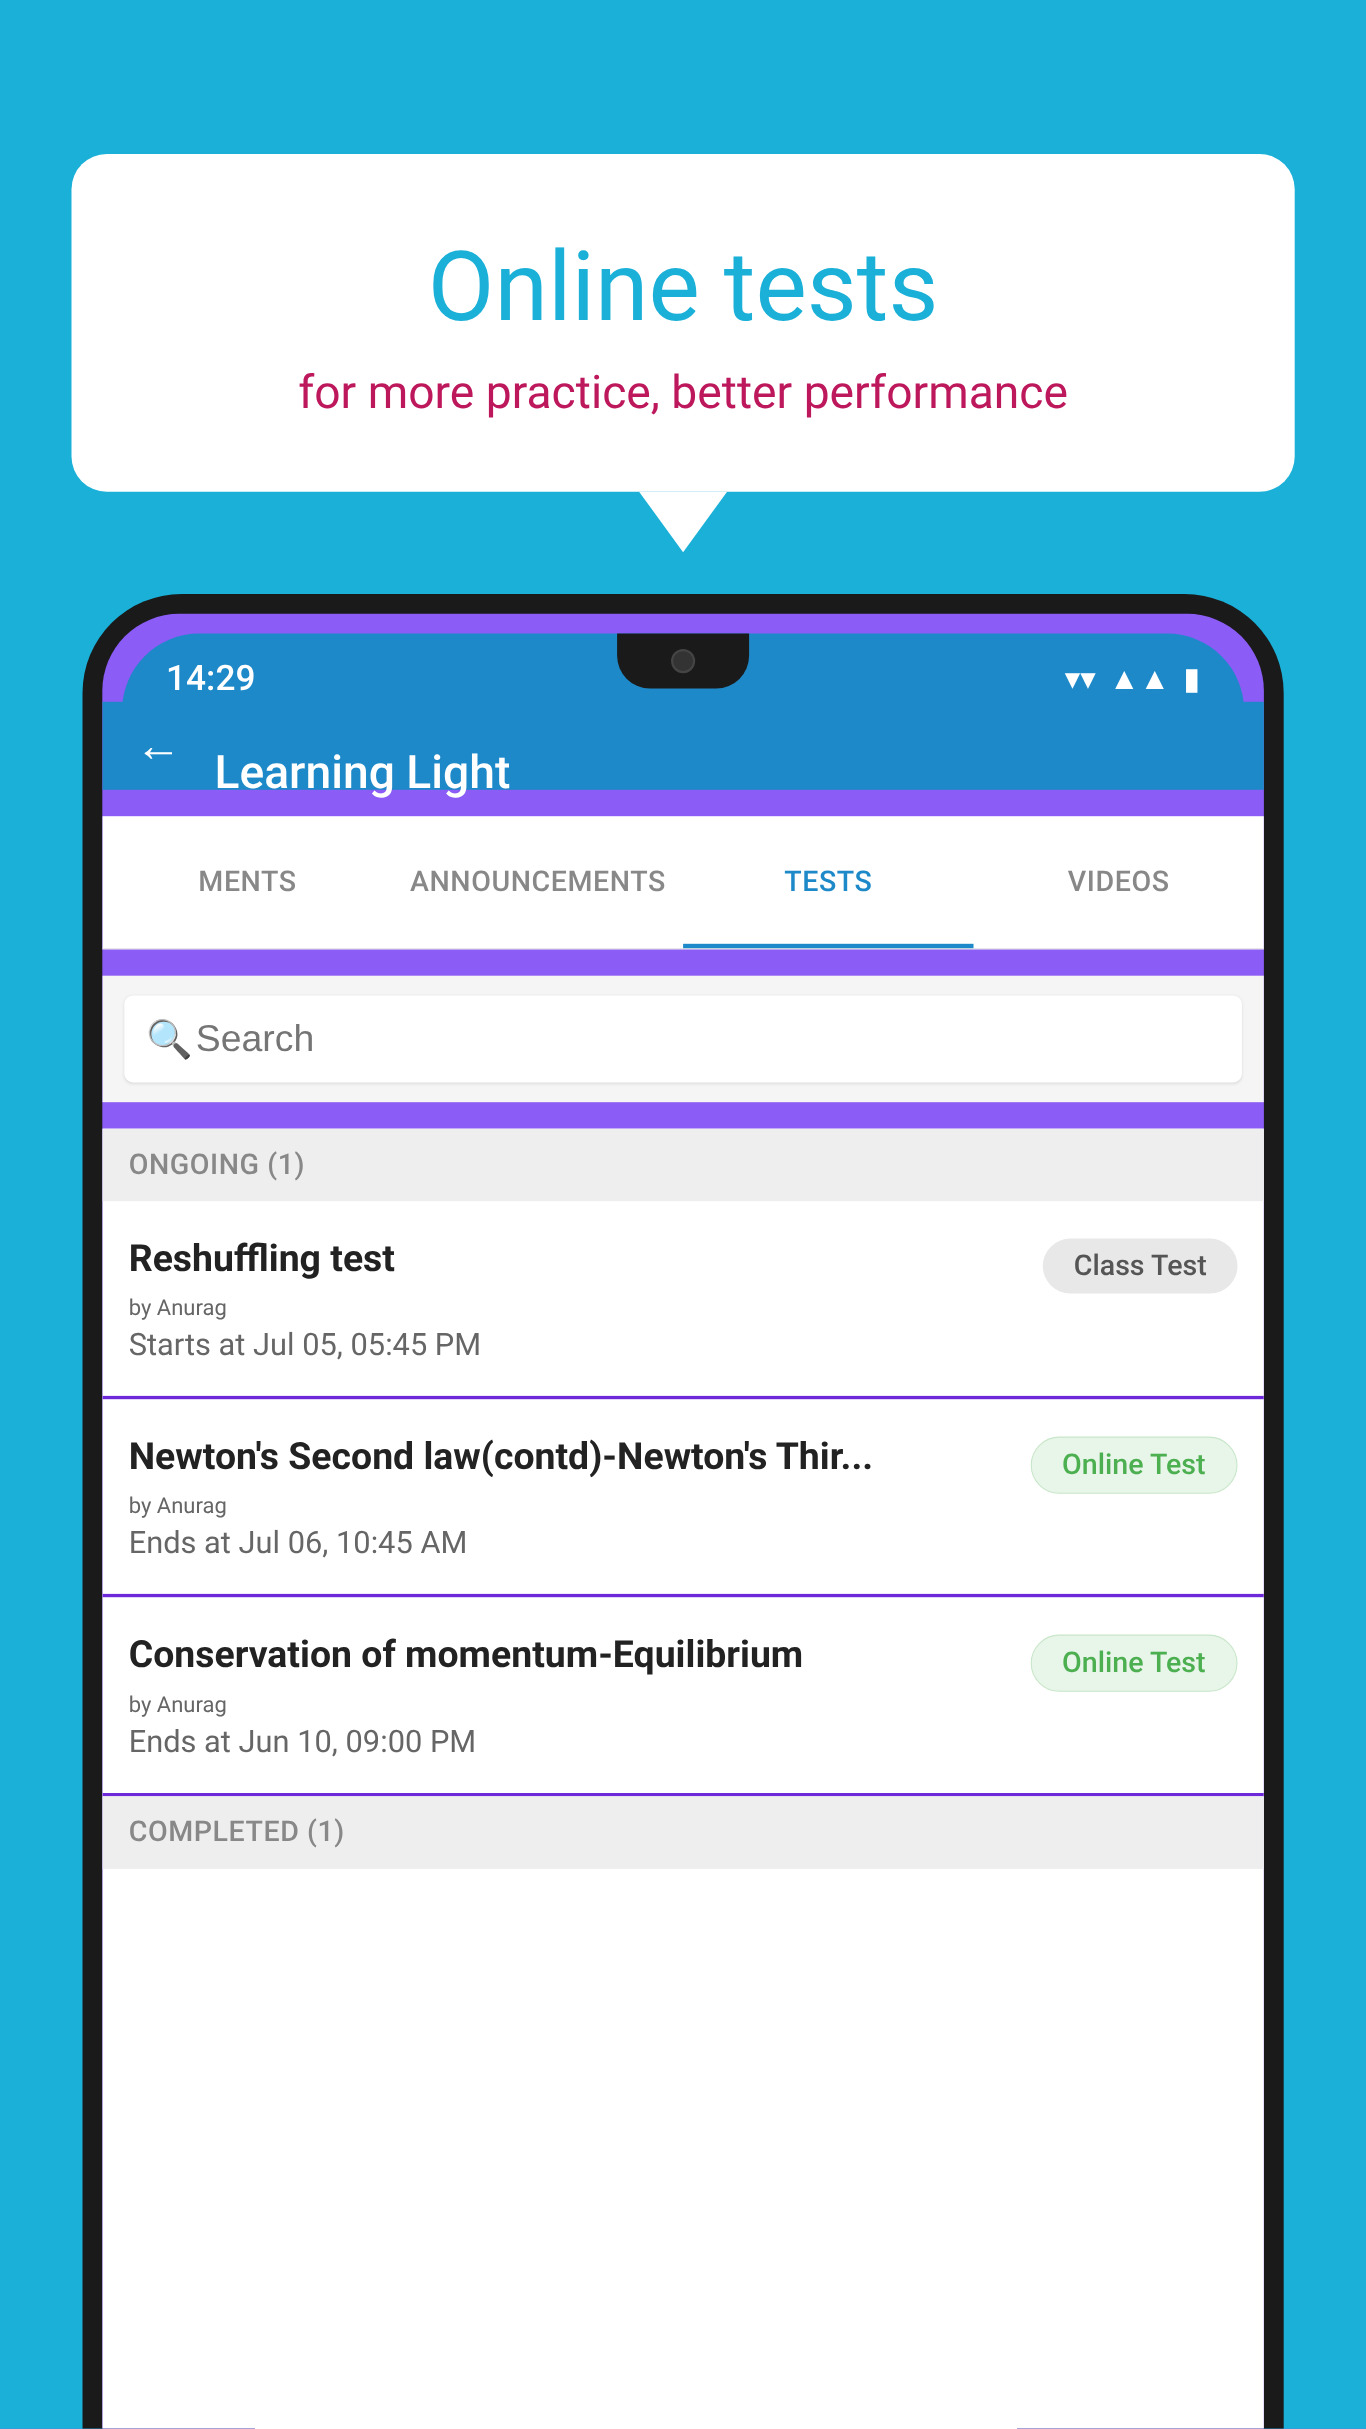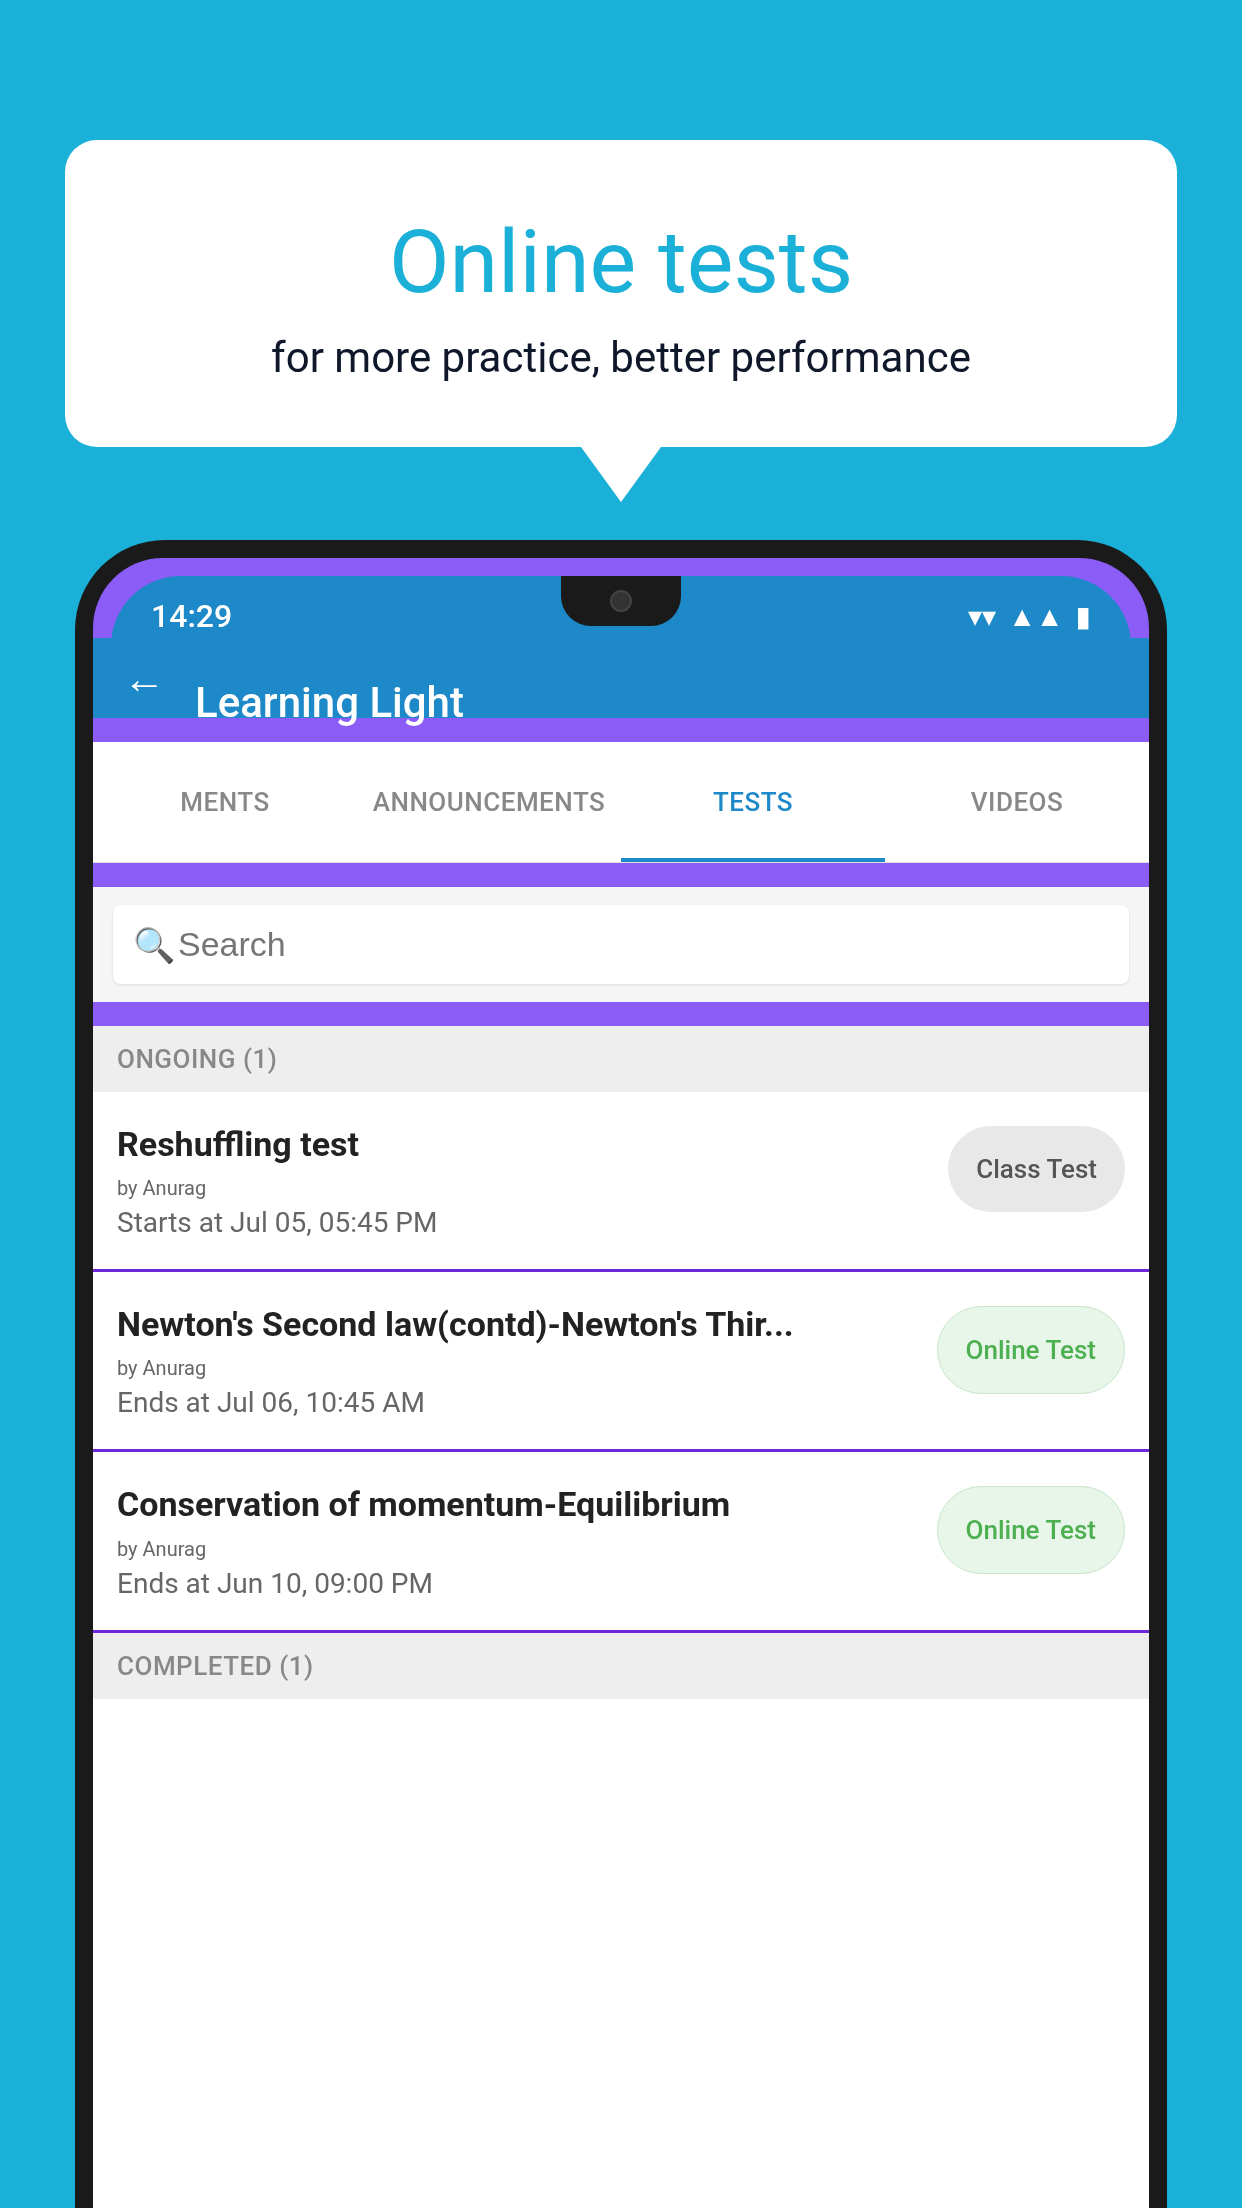--- a/index.html
+++ b/index.html
@@ -45,21 +45,21 @@
 
     .bubble-title {
       font-size: 88px;
       color: #1ab0d8;
       font-weight: 400;
       margin-bottom: 20px;
     }
 
     .bubble-subtitle {
       font-size: 42px;
-      color: #0f172a;
+      color: #be185d;
       font-weight: 400;
     }
 
     
     .phone-frame {
       position: absolute;
       top: 540px;
       left: 75px;
       right: 75px;
       bottom: 0;
@@ -272,21 +272,21 @@
       margin-bottom: 6px;
     }
 
     .test-time {
       font-size: 28px;
       color: #666;
     }
 
     .test-badge {
       border-radius: 50px;
-      padding: 28px 28px;
+      padding: 10px 28px;
       font-size: 26px;
       font-weight: 500;
       white-space: nowrap;
       margin-top: 4px;
       flex-shrink: 0;
     }
 
     .badge-class {
       background: #e8e8e8;
       color: #555;

